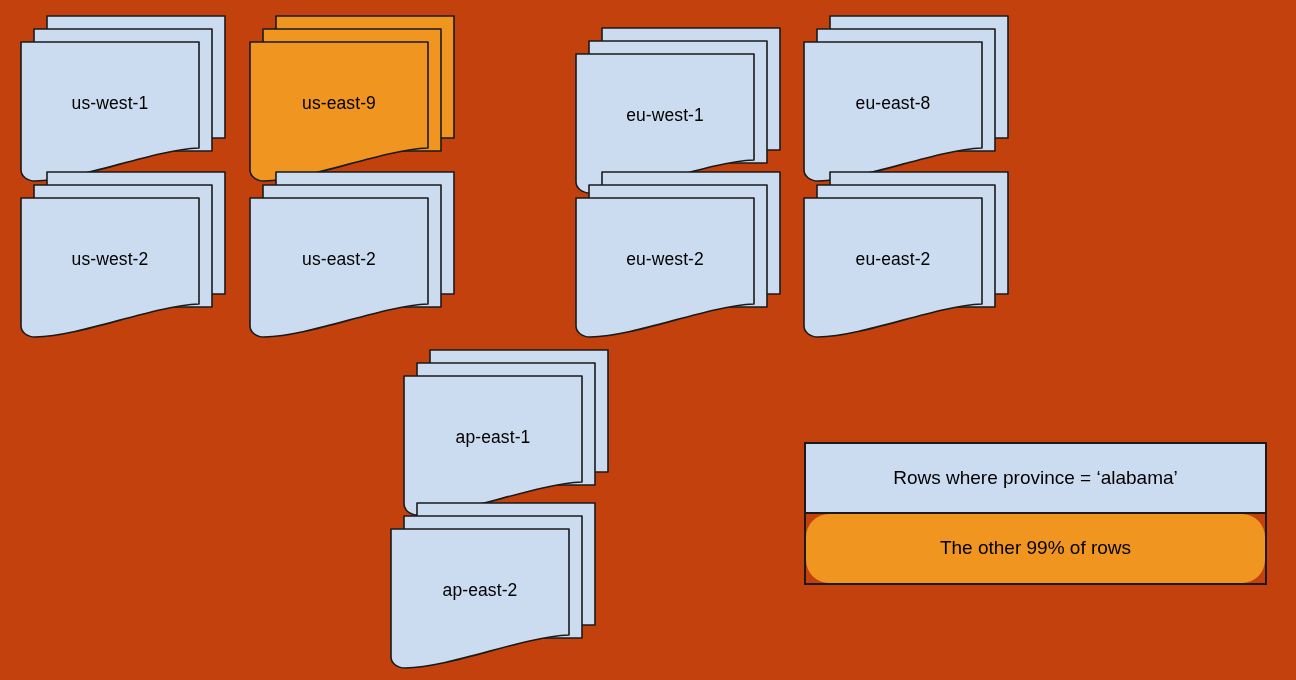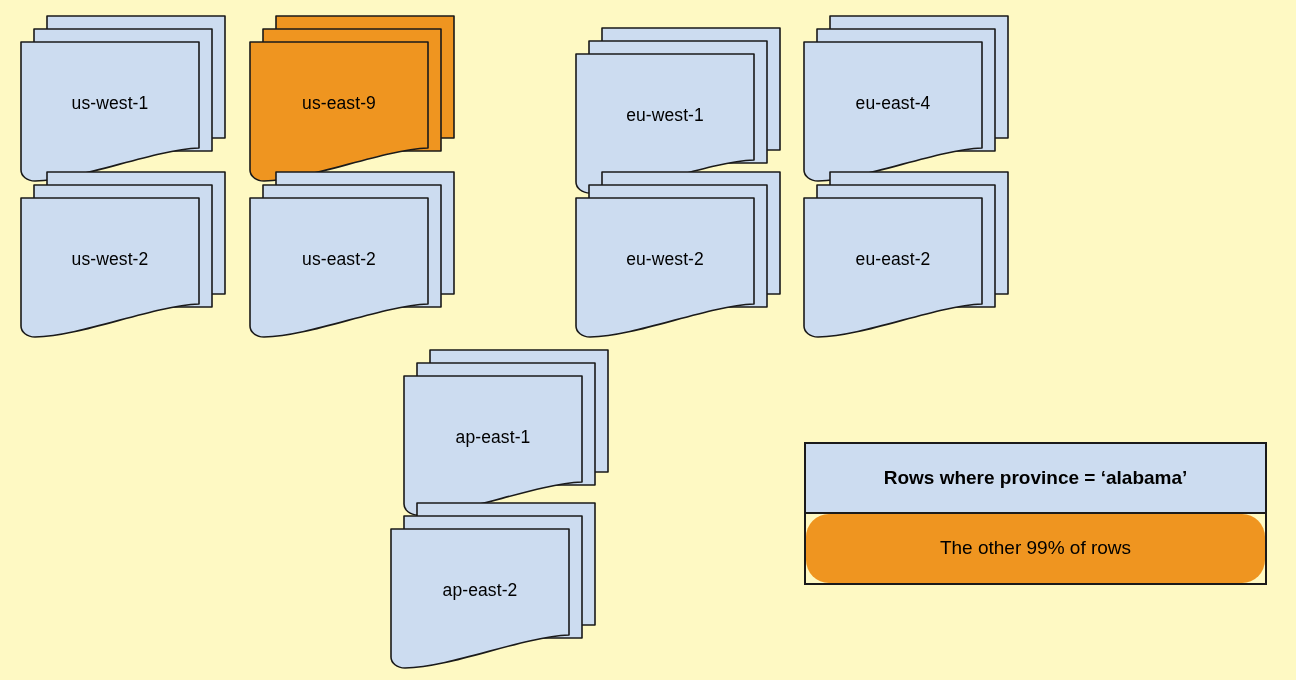--- a/index.html
+++ b/index.html
@@ -7,21 +7,21 @@
     padding: 0;
     background: #ffffff;
   }
   body {
     font-family: "Liberation Sans", sans-serif;
   }
   #canvas {
     position: relative;
     width: 1296px;
     height: 680px;
-    background: #fef9c3;
+    background: #c2410c;
     overflow: hidden;
   }
 
   
   .stack {
     position: absolute;
     width: 204px;
     height: 152px;
   }
   .stack svg {
@@ -64,21 +64,20 @@
     flex: 0 0 50%;
     display: flex;
     align-items: center;
     justify-content: center;
     font-size: 19px;
     color: #000000;
     box-sizing: border-box;
   }
   .legend-row.first {
     border-bottom: 2px solid #1a1a1a;
-    font-weight: bold;
   }
 </style>
 </head>
 <body>
 
 <div id="canvas">
   <div id="stack-layer">
       <div class="stack" style="left: 20px; top: 16px;">
         <svg width="210" height="160">
           <path d="M 27 0 L 205 0 L 205 122 L 27 122 Z" fill="#ccdcf0" stroke="#1a1a1a" stroke-width="1.6" stroke-linejoin="round"></path>
@@ -102,21 +101,21 @@
           <path d="M 1 26 L 179 26 L 179 132 C 131 134, 63 164, 15 165 C 7 165, 1 160, 1 154 Z" fill="#ccdcf0" stroke="#1a1a1a" stroke-width="1.6" stroke-linejoin="round"></path>
         </svg>
         <div class="label">eu-west-1</div>
       </div>
       <div class="stack" style="left: 803px; top: 16px;">
         <svg width="210" height="160">
           <path d="M 27 0 L 205 0 L 205 122 L 27 122 Z" fill="#ccdcf0" stroke="#1a1a1a" stroke-width="1.6" stroke-linejoin="round"></path>
           <path d="M 14 13 L 192 13 L 192 135 L 14 135 Z" fill="#ccdcf0" stroke="#1a1a1a" stroke-width="1.6" stroke-linejoin="round"></path>
           <path d="M 1 26 L 179 26 L 179 132 C 131 134, 63 164, 15 165 C 7 165, 1 160, 1 154 Z" fill="#ccdcf0" stroke="#1a1a1a" stroke-width="1.6" stroke-linejoin="round"></path>
         </svg>
-        <div class="label">eu-east-4</div>
+        <div class="label">eu-east-8</div>
       </div>
       <div class="stack" style="left: 20px; top: 172px;">
         <svg width="210" height="160">
           <path d="M 27 0 L 205 0 L 205 122 L 27 122 Z" fill="#ccdcf0" stroke="#1a1a1a" stroke-width="1.6" stroke-linejoin="round"></path>
           <path d="M 14 13 L 192 13 L 192 135 L 14 135 Z" fill="#ccdcf0" stroke="#1a1a1a" stroke-width="1.6" stroke-linejoin="round"></path>
           <path d="M 1 26 L 179 26 L 179 132 C 131 134, 63 164, 15 165 C 7 165, 1 160, 1 154 Z" fill="#ccdcf0" stroke="#1a1a1a" stroke-width="1.6" stroke-linejoin="round"></path>
         </svg>
         <div class="label">us-west-2</div>
       </div>
       <div class="stack" style="left: 249px; top: 172px;">

